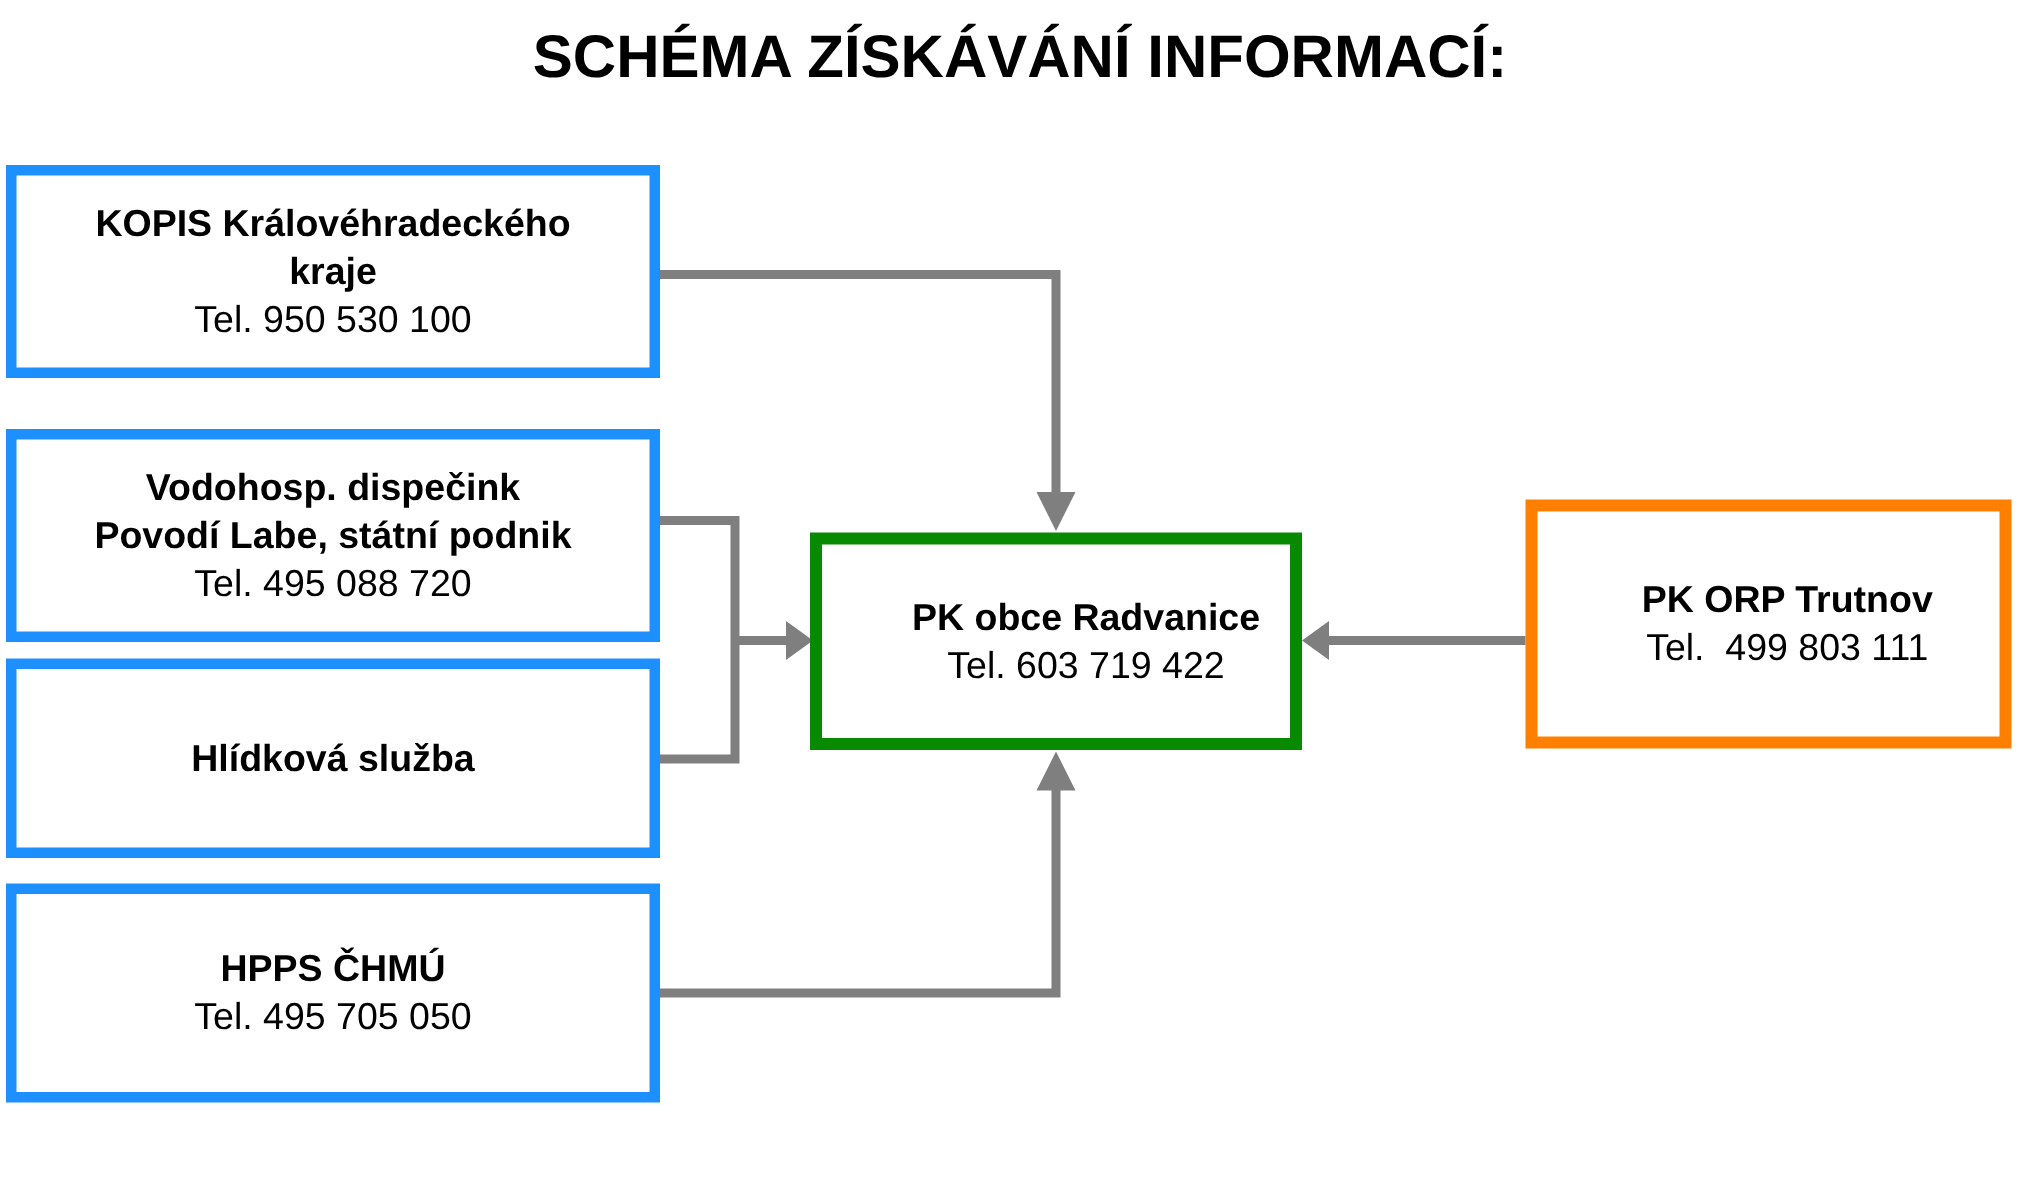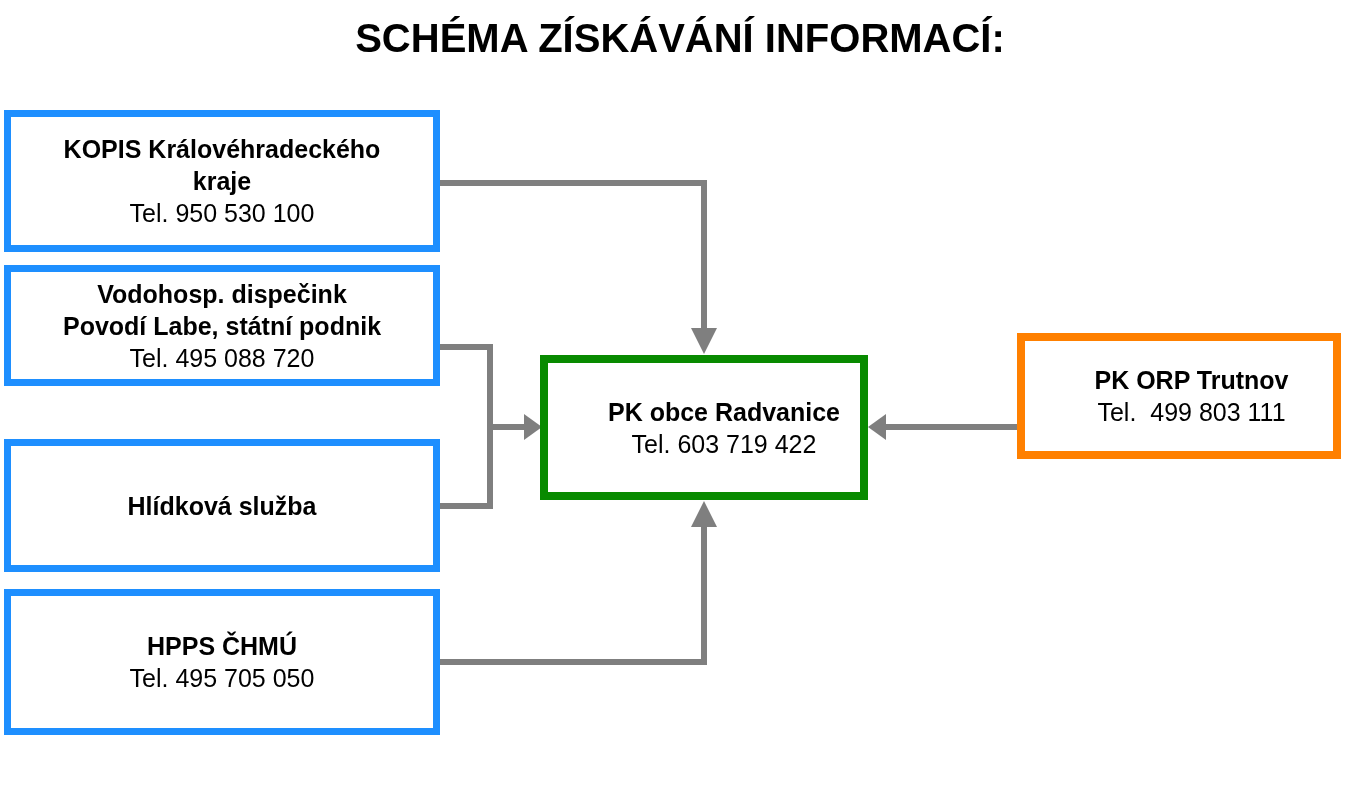--- a/index.html
+++ b/index.html
@@ -55,25 +55,25 @@
     font-size: 25px;
     line-height: 32px;
   }
   .box .bold { font-weight: bold; }
   .box .reg  { font-weight: normal; white-space: pre-wrap; }
   .blue   { border: 7px solid var(--blue, #1e90ff); }
   .green  { border: 8px solid var(--green, #088a00); padding-left: 40px; }
   .orange { border: 8px solid var(--orange, #ff8000); }
 
   .b1 { left: 4px;    top: 110px; width: 436px; height: 142px; }
-  .b2 { left: 4px;    top: 265px; width: 436px; height: 121px; }
+  .b2 { left: 4px;    top: 286px; width: 436px; height: 142px; }
   .b3 { left: 4px;    top: 439px; width: 436px; height: 133px; gap: 14px; }
   .b4 { left: 4px;    top: 589px; width: 436px; height: 146px; }
   .bc { left: 540px;  top: 355px; width: 328px; height: 145px; }
-  .br { left: 1017px; top: 333px; width: 324px; height: 126px; padding-left: 25px; }
+  .br { left: 1017px; top: 333px; width: 324px; height: 166px; padding-left: 25px; }
 </style>
 </head>
 <body>
 
 <div class="canvas">
 
   <div class="title">SCHÉMA ZÍSKÁVÁNÍ INFORMACÍ:</div>
 
   <svg class="connectors" width="1360" height="787" viewBox="0 0 1360 787" xmlns="http://www.w3.org/2000/svg">
 

